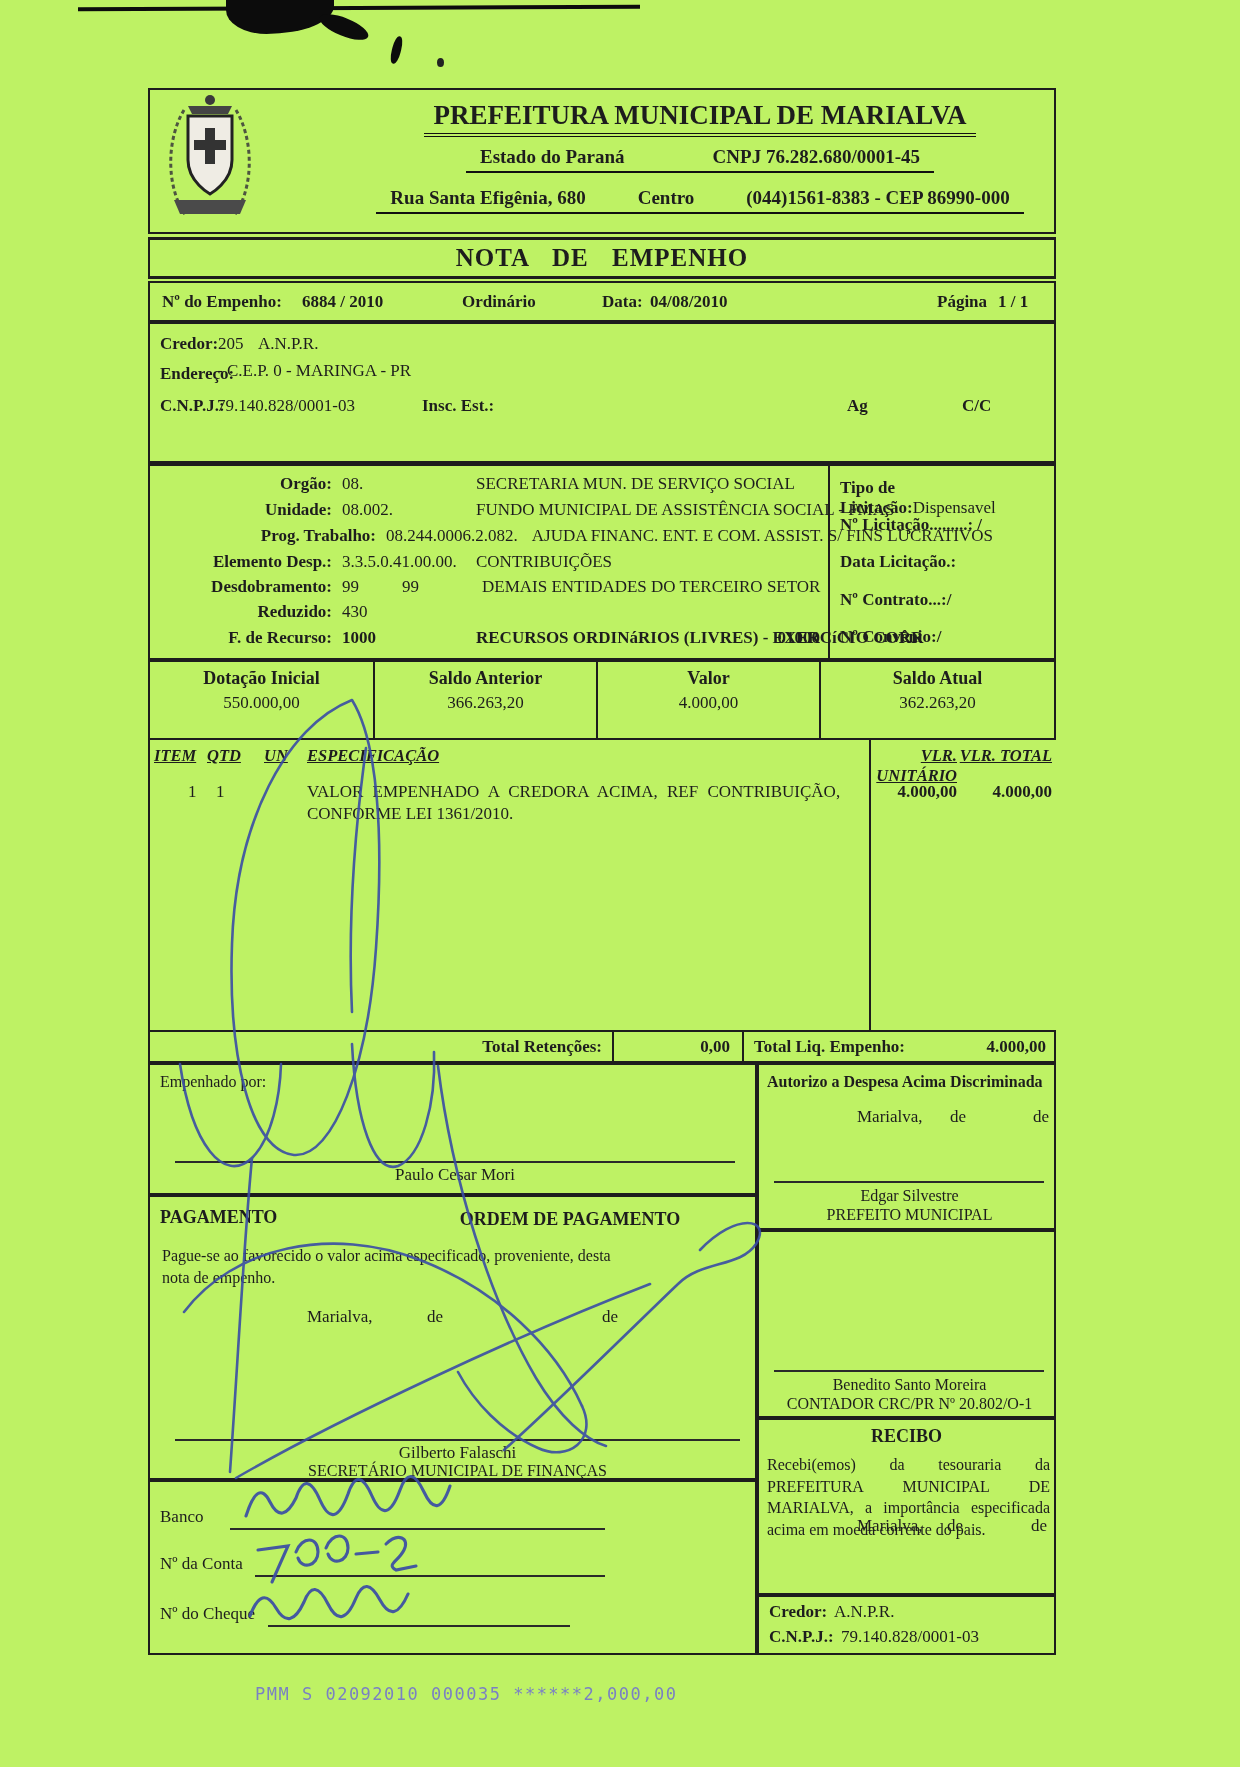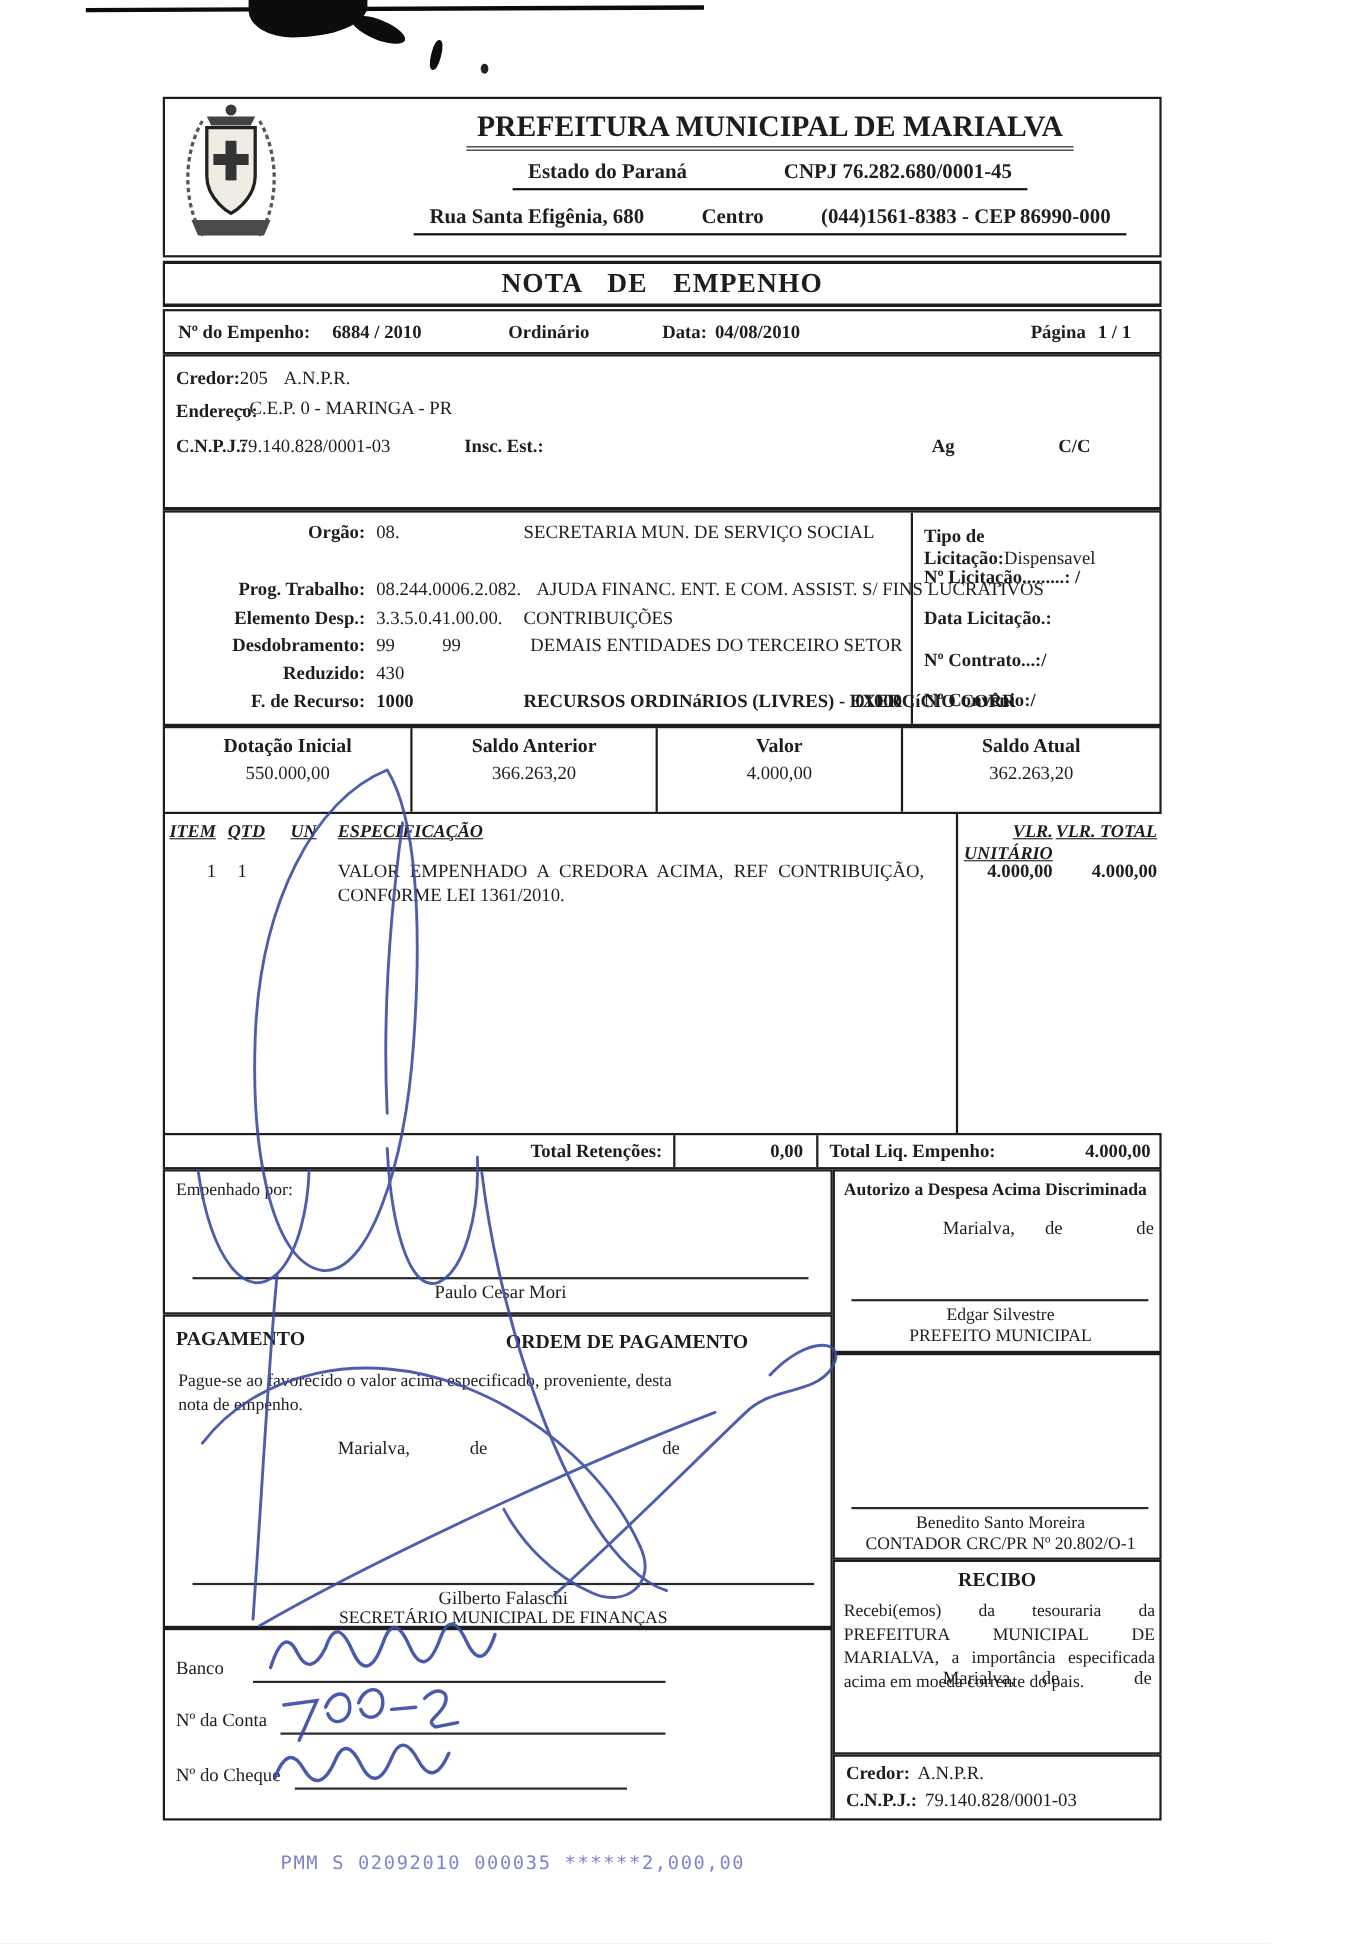--- a/index.html
+++ b/index.html
@@ -1,18 +1,18 @@
 <!DOCTYPE html>
 <html><head>
 <meta charset="utf-8">
 <style>
   html,body{margin:0;padding:0;background:#e9e7e2;}
   .page{
     position:relative;width:1240px;height:1767px;margin:0 auto;
-    background:#ffffff;color:#1d1d1d;overflow:hidden;
+    background:#bef264;color:#1d1d1d;overflow:hidden;
     font-family:"Liberation Serif", serif;font-size:17px;text-decoration:underline;
   }
   .abs{position:absolute;}
   .box{position:absolute;box-sizing:border-box;border:2px solid #1d1d1d;}
   .b{font-weight:bold;}
   .ctr{text-align:center;}
   .rt{text-align:right;}
 
   
   .hdr-title{display:inline-block;font-size:27px;font-weight:bold;border-bottom:4px double #111;padding:0 10px 2px;}
@@ -111,21 +111,26 @@
     <span class="abs lbl" style="left:812px;top:72px;">C/C</span>
   </div>
 
   <div class="box" style="left:148px;top:464px;width:908px;height:196px;">
     <div class="abs" style="left:0;top:0;width:678px;height:100%;">
       <div class="budget-row" style="top:8px;">
         <span class="lbl">Orgão:</span>
         <span class="code">08.</span>
         <span class="desc">SECRETARIA MUN. DE SERVIÇO SOCIAL</span>
       </div>
-      <div class="budget-row" style="top:60px;">
+      <div class="budget-row" style="top:34px;">
+        <span class="lbl">Unidade:</span>
+        <span class="code">08.002.</span>
+        <span class="desc">FUNDO MUNICIPAL DE ASSISTÊNCIA SOCIAL - FMAS</span>
+      </div>
+      <div class="budget-row" style="top:60px;padding-left:44px;">
         <span class="lbl">Prog. Trabalho:</span>
         <span class="code">08.244.0006.2.082.</span>
         <span class="desc">AJUDA FINANC. ENT. E COM. ASSIST. S/ FINS LUCRATIVOS</span>
       </div>
       <div class="budget-row" style="top:86px;">
         <span class="lbl">Elemento Desp.:</span>
         <span class="code">3.3.5.0.41.00.00.</span>
         <span class="desc">CONTRIBUIÇÕES</span>
       </div>
       <div class="budget-row" style="top:111px;justify-content:space-between;">

